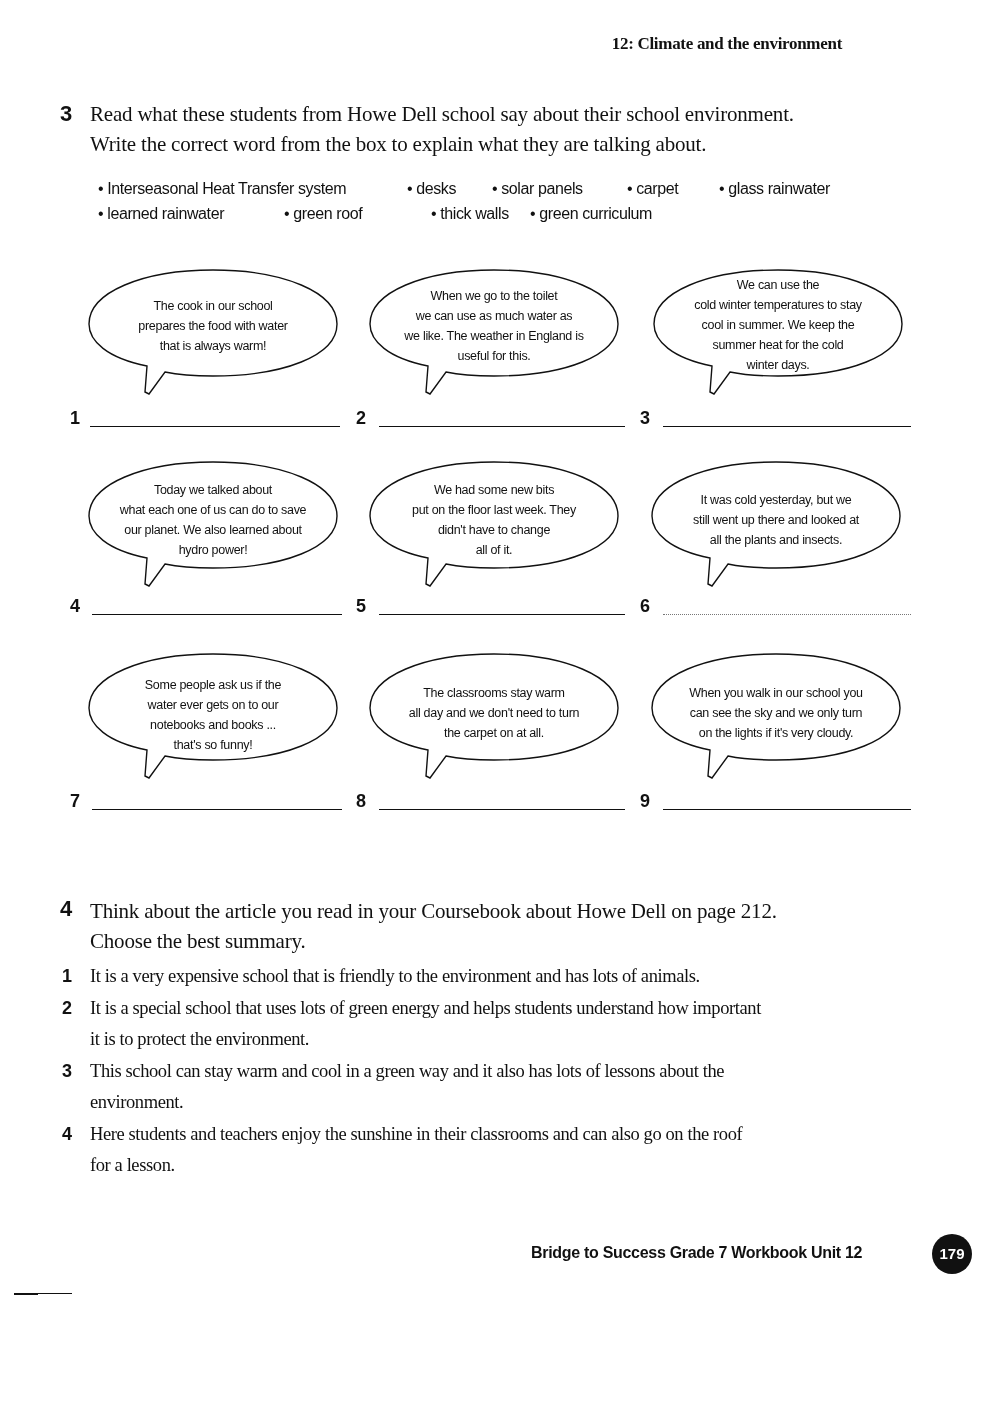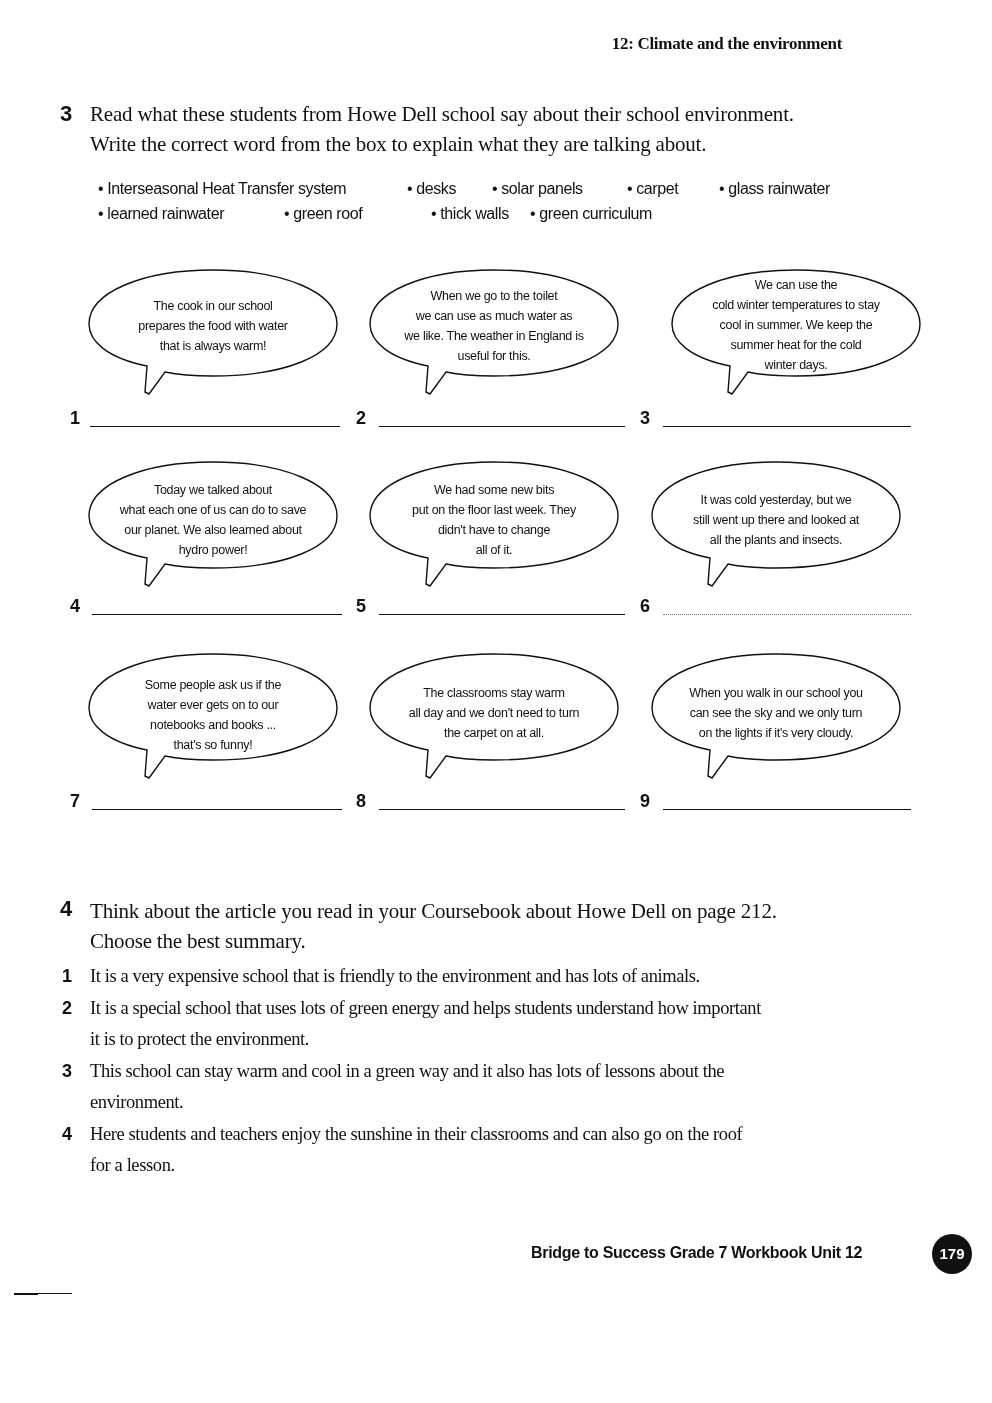--- a/index.html
+++ b/index.html
@@ -94,21 +94,21 @@
     <svg width="252" height="130">
         <path d="M60,100 C20,92 2,75 2,58 C2,26 56,4 126,4 C196,4 250,26 250,58 C250,90 196,110 126,110 C110,110 92,109 78,106 L62,128 L58,126 L60,100 Z" fill="#fff" stroke="#111" stroke-width="1.4"></path>
       </svg>
     <div class="bubble-text" style="top:20px;">
       <div>When we go to the toilet</div>
       <div>we can use as much water as</div>
       <div>we like. The weather in England is</div>
       <div>useful for this.</div>
     </div>
   </div>
-  <div class="bubble" style="left:670px; top:266px;">
+  <div class="bubble" style="left:652px; top:266px;">
     <svg width="252" height="130">
         <path d="M60,100 C20,92 2,75 2,58 C2,26 56,4 126,4 C196,4 250,26 250,58 C250,90 196,110 126,110 C110,110 92,109 78,106 L62,128 L58,126 L60,100 Z" fill="#fff" stroke="#111" stroke-width="1.4"></path>
       </svg>
     <div class="bubble-text" style="top:9px;">
       <div>We can use the</div>
       <div>cold winter temperatures to stay</div>
       <div>cool in summer. We keep the</div>
       <div>summer heat for the cold</div>
       <div>winter days.</div>
     </div>

